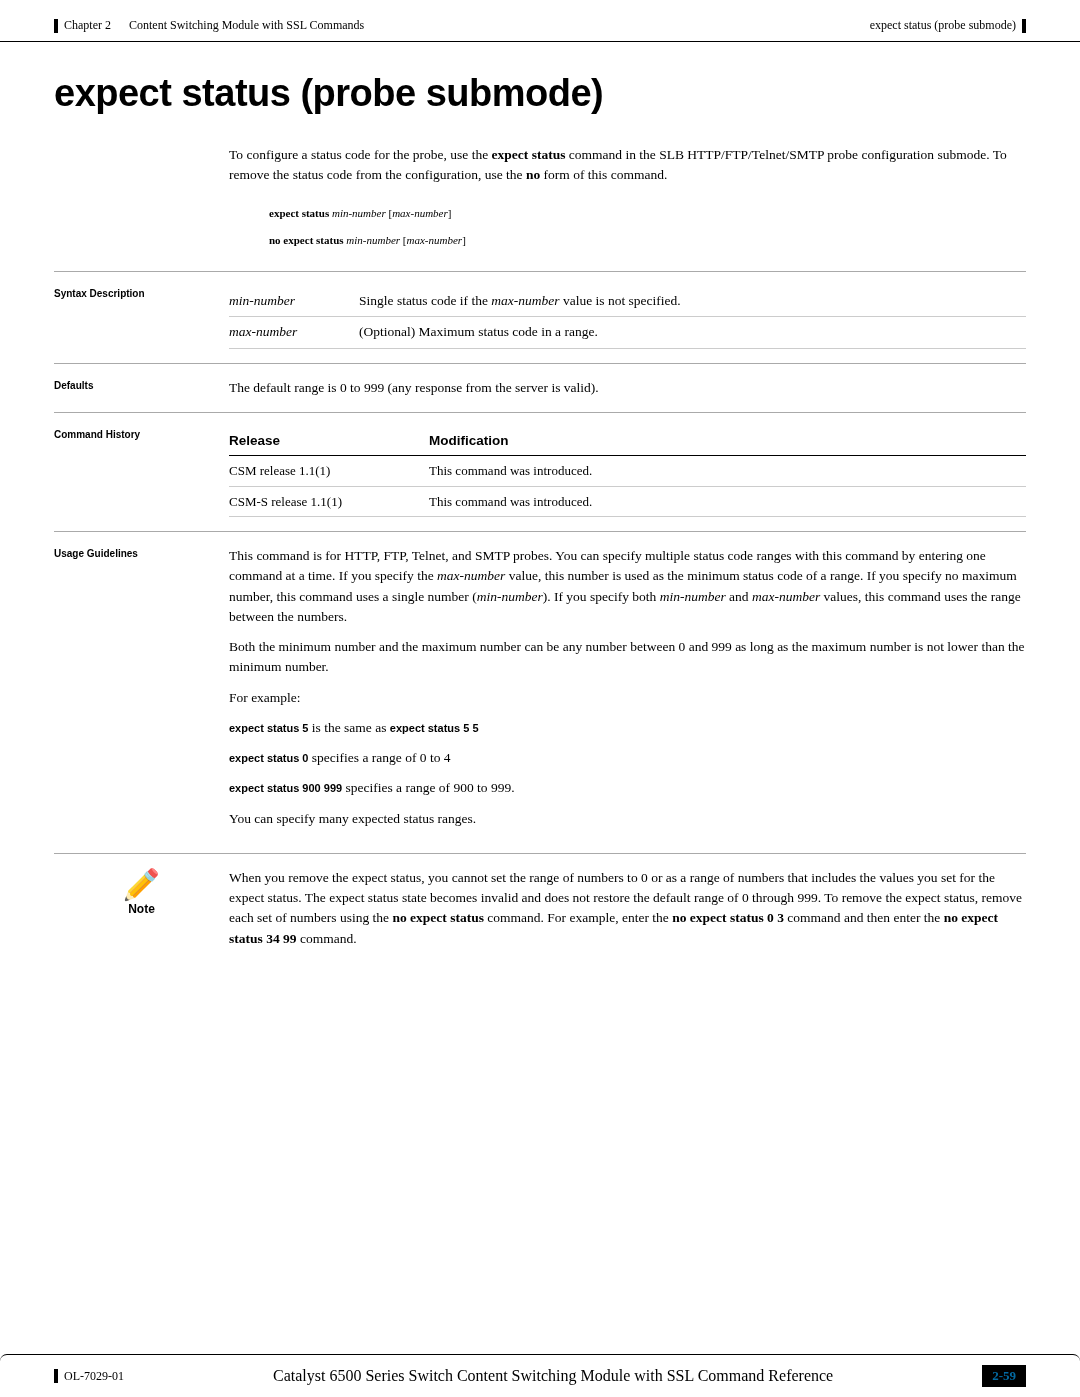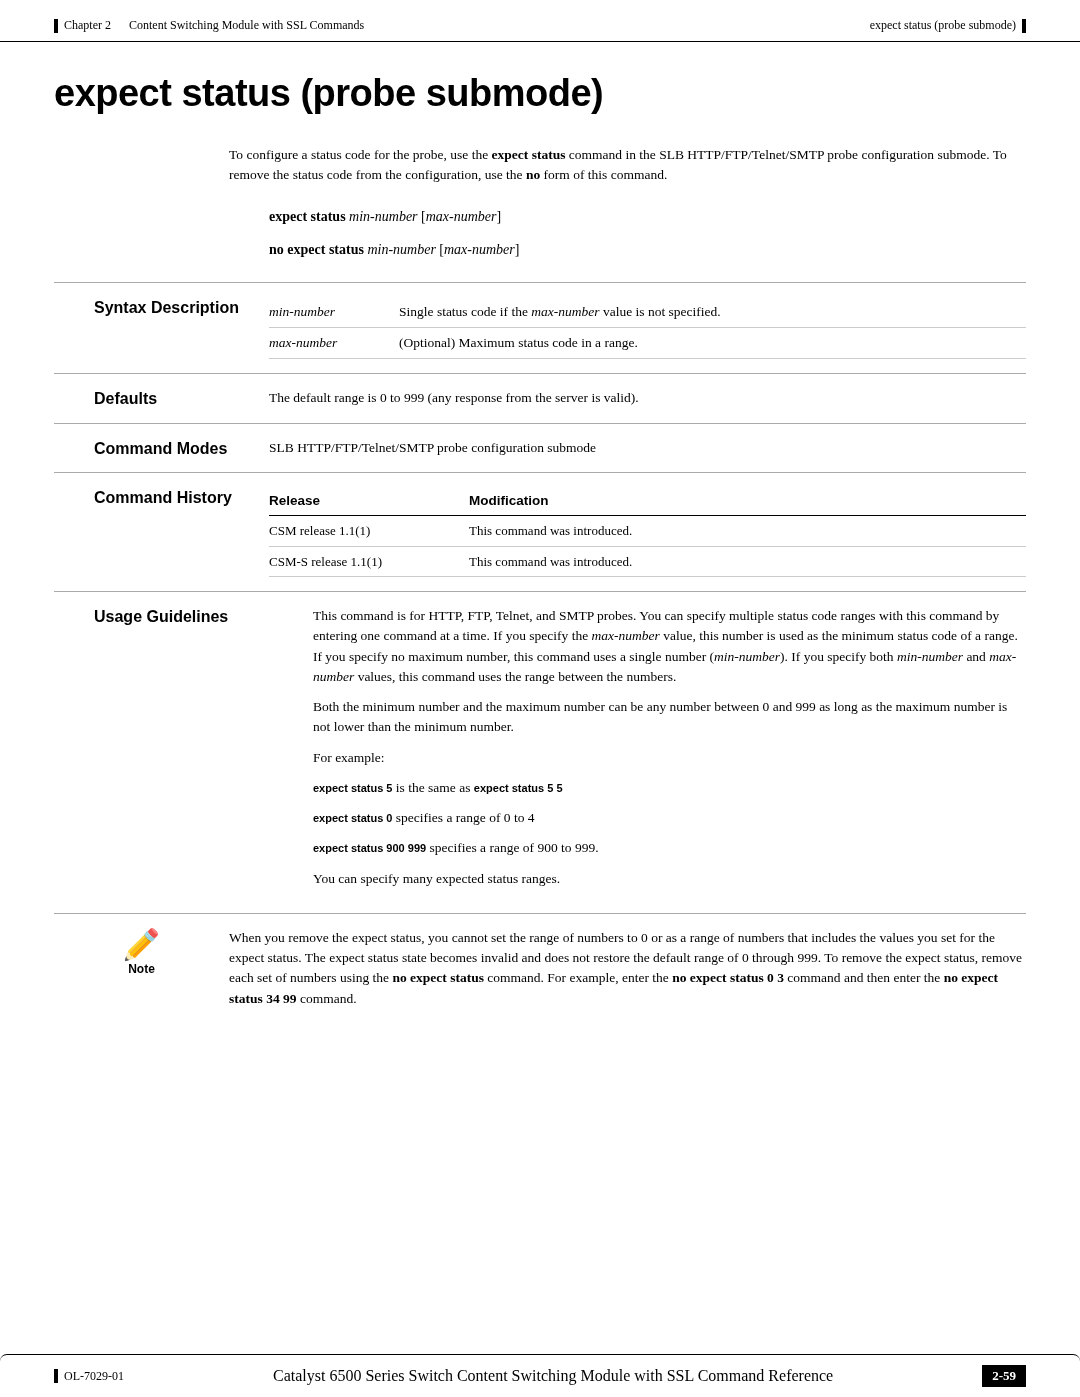--- a/index.html
+++ b/index.html
@@ -67,43 +67,42 @@
       margin-left: 175px;
       margin-bottom: 18px;
       font-size: 13.5px;
       line-height: 1.5;
     }
 
     
     .command-syntax {
       margin-left: 215px;
       margin-bottom: 8px;
-      font-size: 14px;
+      font-size: 11px;
       line-height: 1.8;
     }
 
     
     .sections-container {
       margin-top: 20px;
     }
 
     .section-row {
       display: flex;
       border-top: 1px solid #aaa;
       padding: 14px 0;
     }
     .section-label {
       width: 175px;
       min-width: 175px;
       font-weight: bold;
-      font-size: 16px;
+      font-size: 10px;
       padding-top: 2px;
       padding-right: 10px;
       font-family: Arial, sans-serif;
-      margin-left: 40px;
     }
     .section-content {
       flex: 1;
       font-size: 13.5px;
       line-height: 1.5;
     }
 
     
     .syntax-table {
       width: 100%;
@@ -144,21 +143,20 @@
       border-bottom: 1px solid #ccc;
     }
     .history-table td:first-child, .history-table th:first-child {
       width: 200px;
     }
 
     
     .usage-para {
       margin-bottom: 10px;
       line-height: 1.5;
-      margin-left: 44px;
     }
     .code-inline {
       font-family: Liberation Sans, sans-serif;
       font-size: 11px;
     }
 
     
     .note-section {
       border-top: 1px solid #aaa;
       padding: 14px 0;
@@ -217,21 +215,21 @@
       height: 14px;
       background: #000;
       display: inline-block;
     }
     .footer-center {
       font-size: 16px;
       text-align: center;
     }
     .footer-right {
       background: #000;
-      color: #ffffff;
+      color: #0369a1;
       padding: 3px 10px;
       font-weight: bold;
       font-size: 13px;
     }
 
     em { font-style: italic; }
     strong { font-weight: bold; }
   </style>
 </head>
 <body>
@@ -286,24 +284,20 @@
           </tbody>
         </table>
       </div>
     </div>
 
     <div class="section-row">
       <div class="section-label">Defaults</div>
       <div class="section-content">The default range is 0 to 999 (any response from the server is valid).</div>
     </div>
 
-    <div class="section-row">
-      <div class="section-label">Command Modes</div>
-      <div class="section-content">SLB HTTP/FTP/Telnet/SMTP probe configuration submode</div>
-    </div>
 
     <div class="section-row">
       <div class="section-label">Command History</div>
       <div class="section-content">
         <table class="history-table">
           <thead>
             <tr>
               <th>Release</th>
               <th>Modification</th>
             </tr>

